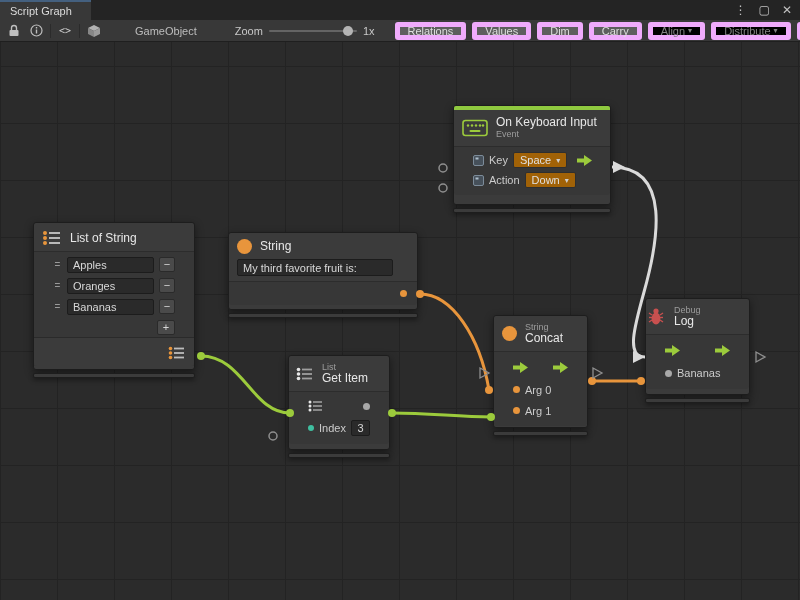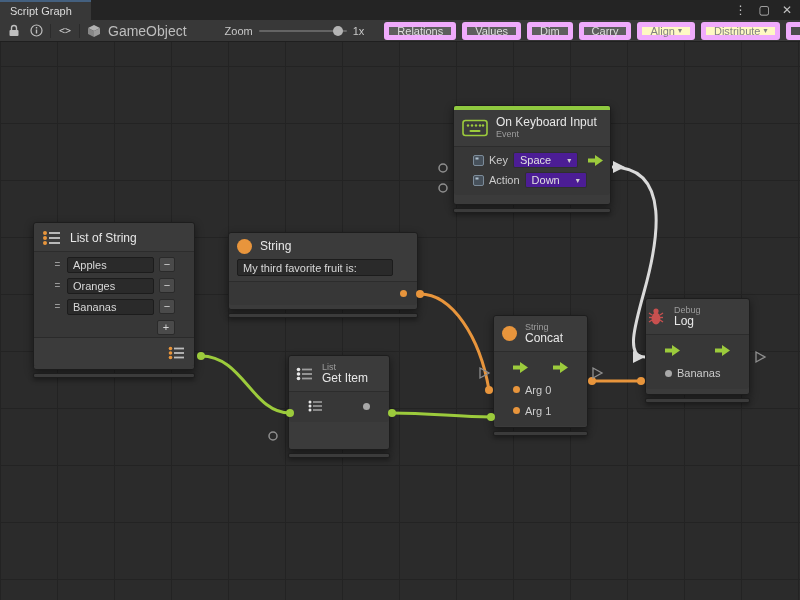--- a/index.html
+++ b/index.html
@@ -17,29 +17,29 @@
   .win-controls span { cursor:default; }
 
   
   .toolbar { position:absolute; top:20px; left:0; width:800px; height:22px; background:#383838;
              border-bottom:1px solid #1f1f1f; display:flex; align-items:center; gap:6px;
              padding:0 6px; overflow:hidden; white-space:nowrap; }
   .tb-icon { display:flex; align-items:center; justify-content:center; height:18px; min-width:16px;
              color:#cfcfcf; font-size:10px; }
   .tb-sep { width:1px; height:14px; background:#2b2b2b; flex:none; }
   .tb-label { color:#c8c8c8; font-size:11px; }
-  .tb-dim { color:#bdbdbd; font-size:14px; }
+  .tb-dim { color:#bdbdbd; font-size:11px;margin-left:27px; }
   .zoom-track { position:relative; width:88px; height:2px; background:#646464; border-radius:1px; flex:none; }
   .zoom-knob { position:absolute; left:74px; top:-4px; width:10px; height:10px; border-radius:50%;
                background:#b4b4b4; }
   .tb-btn { flex:none; display:inline-flex; align-items:center; gap:3px; height:18px; padding:0 8px;
             background:#4c4c4c; border:5px solid #f0abfc; border-radius:3px; color:#dedede;
             font-size:11px; }
   .tb-btn.active { background:#5e5e5e; }
-  .tb-btn.disabled { background:#fef9c3; color:#828282;text-align:right; }
+  .tb-btn.disabled { background:#000000; color:#828282;text-align:right; }
   .tb-btn.disabled .caret { color:#828282; }
   .caret { font-size:8px; color:#cfcfcf; }
 
   
   .canvas { position:absolute; top:42px; left:0; width:800px; height:558px;
             background-color:#2b2b2b;
             background-image:
               linear-gradient(to bottom, #232323 1px, transparent 1px),
               linear-gradient(to right,  #232323 1px, transparent 1px);
             background-size:57px 57px;
@@ -55,22 +55,22 @@
   .node-title { font-size:12px; color:#e8e8e8; line-height:13px; }
   .node-sub { font-size:9px; color:#9c9c9c; line-height:11px; }
   .node-cat { font-size:9px; color:#9c9c9c; line-height:10px; }
   .node-rows { background:#373737; border-top:1px solid #2c2c2c; padding:3px 0 5px 0;
                border-radius:0 0 3px 3px; }
   .row { display:flex; align-items:center; gap:5px; height:20px; padding:0 19px; }
   .row-label { font-size:11px; color:#cccccc; }
   .spacer { flex:1; }
   .field { background:#2a2a2a; border:1px solid #1c1c1c; border-radius:2px; color:#d8d8d8;
            font-size:11px; padding:0 5px; height:16px; display:flex; align-items:center; }
-  .dropdown { background:#4c1d95; border:1px solid #2f2f2f; border-radius:2px; color:#e0e0e0;
-              font-size:11px; padding:0 6px; height:16px; display:inline-flex; align-items:center; gap:16px; }
+  .dropdown { background:#a16207; border:1px solid #2f2f2f; border-radius:2px; color:#e0e0e0;
+              font-size:11px; padding:0 6px; height:16px; display:inline-flex; align-items:center; gap:5px; }
   .mini-btn { width:16px; height:15px; background:#4a4a4a; border:1px solid #2a2a2a; border-radius:2px;
               color:#d8d8d8; font-size:11px; display:flex; align-items:center; justify-content:center;
               flex:none; line-height:1; }
   .handle { color:#9a9a9a; font-size:10px; width:9px; flex:none; text-align:center; }
   .dot { width:7px; height:7px; border-radius:50%; flex:none; }
   .dot-orange { background:#e8953c; }
   .dot-gray   { background:#a8a8a8; }
   .dot-teal   { background:#3fbfa0; width:6px; height:6px; }
   .circle-icon { width:15px; height:15px; border-radius:50%; background:#e8953c; flex:none; }
   .icon { display:flex; align-items:center; flex:none; }
@@ -324,20 +324,27 @@
                 <g fill="#9f9f9f">
                   <rect x="5" y="1.2" width="9" height="1.6"></rect>
                   <rect x="5" y="5.2" width="9" height="1.6"></rect>
                   <rect x="5" y="9.2" width="9" height="1.6"></rect>
                 </g>
               </svg>
           </span>
           <span class="spacer"></span>
           <span class="dot dot-gray"></span>
         </div>
+        <div class="row" style="height:22px;">
+          <span class="dot dot-teal"></span>
+          <span class="row-label">Index</span>
+          <span class="field" style="width:20px;justify-content:center;">
+            <span>3</span>
+          </span>
+        </div>
       </div>
     </div>
     <div class="node-cap" style="left:288px;top:411px;width:102px;"></div>
 
     <div class="node" style="left:493px;top:273px;width:95px;height:113px;">
       <div class="node-header" style="padding:6px 8px;">
         <span class="circle-icon"></span>
         <div>
           <div class="node-cat">String</div>
           <div class="node-title">Concat</div>

